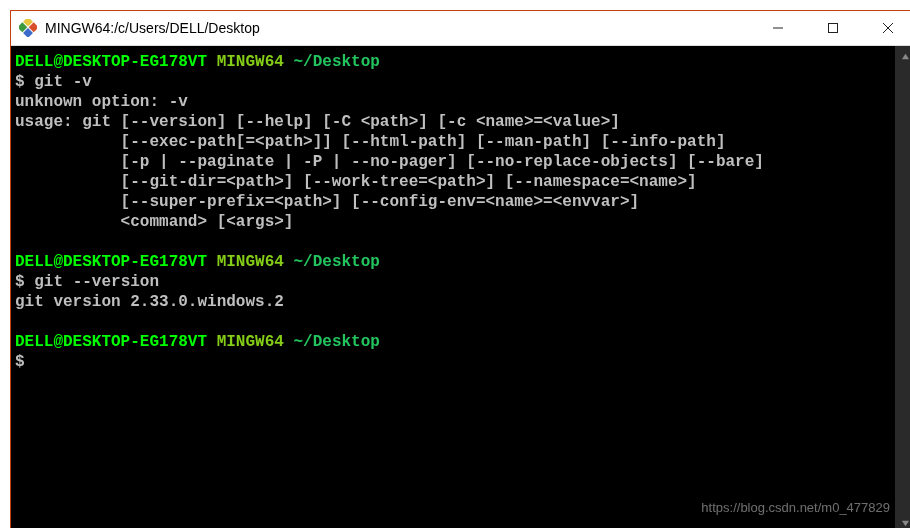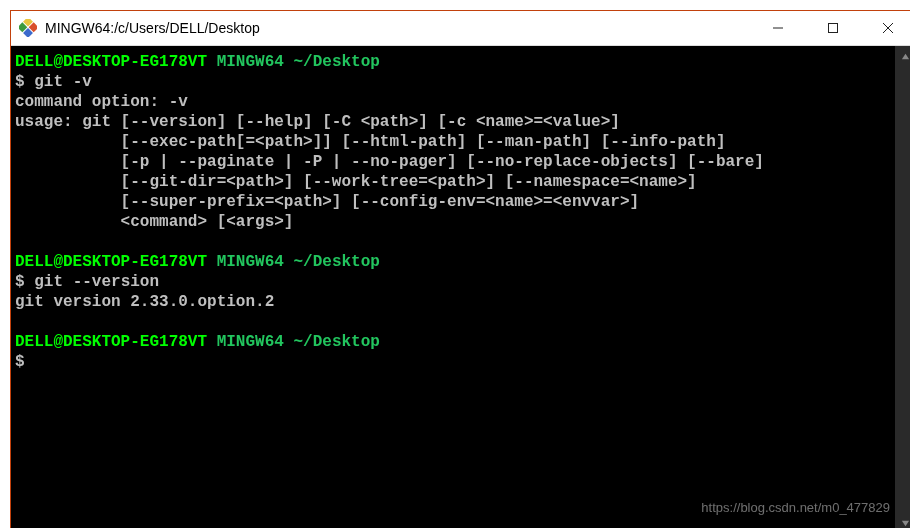--- a/index.html
+++ b/index.html
@@ -80,21 +80,21 @@
       width: 20px;
       height: 20px;
       display: flex;
       align-items: center;
       justify-content: center;
       cursor: pointer;
     }
     .scroll-arrow svg { width: 9px; height: 9px; fill: #888; }
     .scroll-arrow.down { position: absolute; bottom: 0; }
     .green { color: #00ff00; font-family: Liberation Mono, monospace; }
-    .magenta { color: #22c55e; }
+    .magenta { color: #84cc16; }
     .yellow { color: #22c55e; }
     .gray { color: #bfbfbf; }
     .watermark {
       position: absolute;
       bottom: 18px;
       right: 25px;
       font-family: "Segoe UI", sans-serif;
       font-size: 13px;
       color: rgba(200,200,200,0.55);
       pointer-events: none;
@@ -130,31 +130,31 @@
             <line x1="1" y1="1" x2="11" y2="11"></line>
             <line x1="11" y1="1" x2="1" y2="11"></line>
           </svg>
       </div>
     </div>
   </div>
 
   <div class="terminal-body">
     <div class="terminal-content"><span class="green">DELL@DESKTOP-EG178VT</span> <span class="magenta">MINGW64</span> <span class="yellow">~/Desktop</span>
 <span class="gray">$</span> <span class="gray">git -v</span>
-<span class="gray">command option: -v</span>
+<span class="gray">unknown option: -v</span>
 <span class="gray">usage: git [--version] [--help] [-C &lt;path&gt;] [-c &lt;name&gt;=&lt;value&gt;]</span>
 <span class="gray">           [--exec-path[=&lt;path&gt;]] [--html-path] [--man-path] [--info-path]</span>
 <span class="gray">           [-p | --paginate | -P | --no-pager] [--no-replace-objects] [--bare]</span>
 <span class="gray">           [--git-dir=&lt;path&gt;] [--work-tree=&lt;path&gt;] [--namespace=&lt;name&gt;]</span>
 <span class="gray">           [--super-prefix=&lt;path&gt;] [--config-env=&lt;name&gt;=&lt;envvar&gt;]</span>
 <span class="gray">           &lt;command&gt; [&lt;args&gt;]</span>
 
 <span class="green">DELL@DESKTOP-EG178VT</span> <span class="magenta">MINGW64</span> <span class="yellow">~/Desktop</span>
 <span class="gray">$</span> <span class="gray">git --version</span>
-<span class="gray">git version 2.33.0.option.2</span>
+<span class="gray">git version 2.33.0.windows.2</span>
 
 <span class="green">DELL@DESKTOP-EG178VT</span> <span class="magenta">MINGW64</span> <span class="yellow">~/Desktop</span>
 <span class="gray">$</span>
 </div>
     <div class="scrollbar">
       <div class="scroll-arrow">
         <svg viewBox="0 0 10 10">
             <polygon points="5,2 9,8 1,8"></polygon>
           </svg>
       </div>

